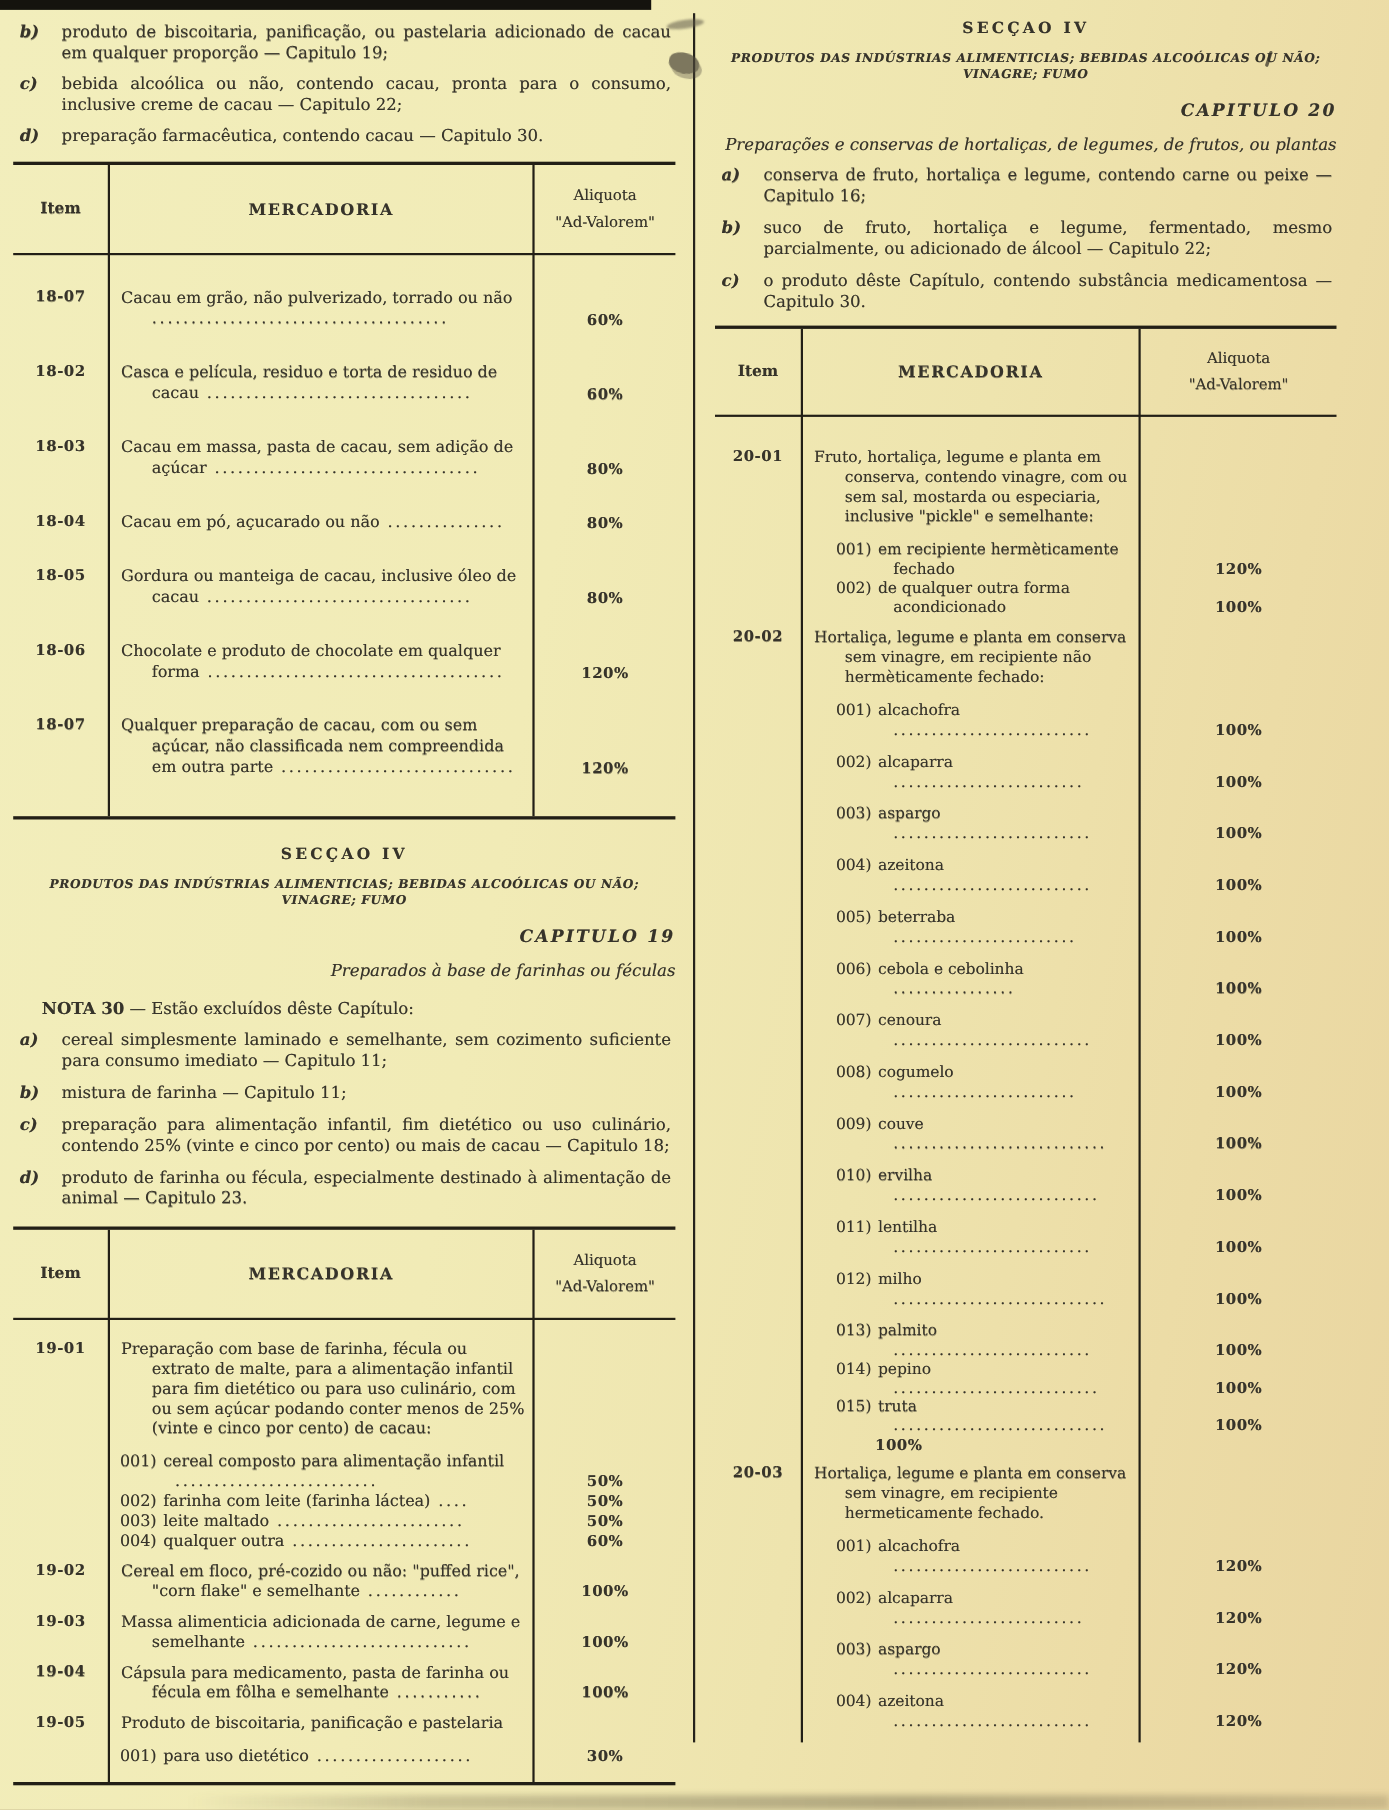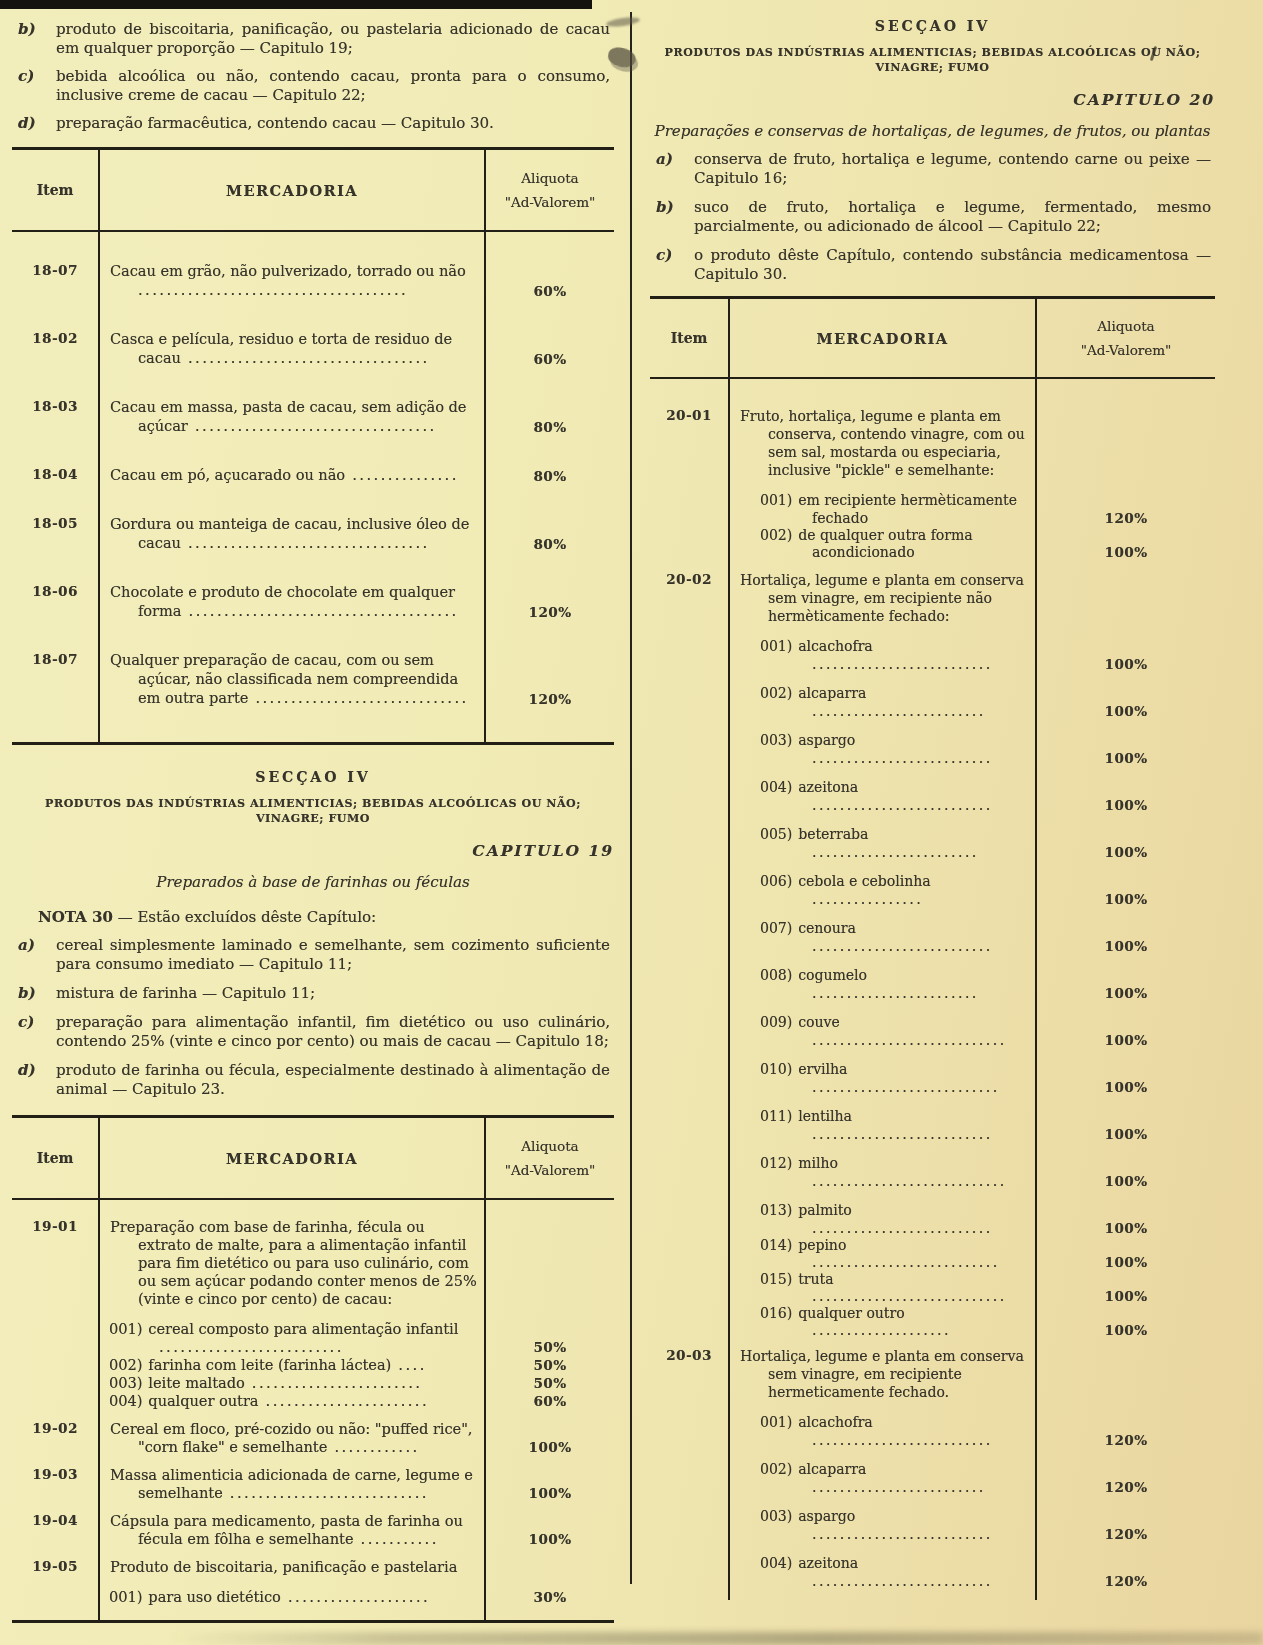--- a/index.html
+++ b/index.html
@@ -35,23 +35,23 @@
   .colL{left:12px;top:20px;width:602px;}
   .colR{left:650px;top:16px;width:565px;}
   
   .nitem{display:flex;font-size:15px;line-height:19px;margin-top:10px;}
   .intro .nitem{margin-top:0;margin-bottom:9px;}
   .nlab{flex:0 0 44px;font-weight:bold;font-style:italic;padding-left:6px;}
   .ntxt{flex:1;text-align:justify;padding-right:4px;}
   
   .sec-title{margin-top:24px;font-size:14px;font-weight:bold;letter-spacing:3px;text-align:center;}
   .colR .sec-title{margin-top:2px;}
-  .sec-sub{margin-top:11px;font-size:11px;font-weight:bold;letter-spacing:.6px;text-align:center;line-height:15px;}
+  .sec-sub{margin-top:11px;font-size:11px;font-weight:bold;letter-spacing:.6px;text-align:center;line-height:15px;font-style:italic;}
   .chapter{margin-top:15px;font-style:italic;font-weight:bold;font-size:15.5px;letter-spacing:2px;text-align:right;}
-  .chapter-desc{margin-top:13px;font-style:italic;font-size:15px;text-align:center;}
+  .chapter-desc{margin-top:13px;font-style:italic;font-size:15px;text-align:right;}
   .nota{margin-top:17px;font-size:15px;padding-left:26px;}
   .nota-label{font-weight:bold;}
   .nota-items{margin-top:8px;}
   
   .table{position:relative;border-top:3px solid var(--ink2);border-bottom:3px solid var(--ink2);margin-top:14px;}
   .t19{margin-top:16px;}
   .t20{margin-top:12px;border-bottom:none;}
   .vl{position:absolute;top:0;bottom:0;width:2px;background:var(--ink2);}
   .t18 .vl.v1,.t19 .vl.v1{left:86px;}
   .t18 .vl.v2,.t19 .vl.v2{right:128px;}
@@ -430,21 +430,20 @@
                 <div class="cd"><span class="scode">014)</span><span class="dtext">pepino</span><span class="dots"> ...........................</span></div>
                 <div class="cr">100%</div>
               </div>
               <div class="line sline tight">
                 <div class="ci"></div>
                 <div class="cd"><span class="scode">015)</span><span class="dtext">truta</span><span class="dots"> ............................</span></div>
                 <div class="cr">100%</div>
               </div>
               <div class="line sline tight">
                 <div class="ci"></div>
-                <div class="cd"><span class="scode">016)</span><span class="dtext">qualquer outro</span><span class="dots"> ....................</span></div>
                 <div class="cr">100%</div>
               </div>
             </div>
           </div>
           <div class="trow" style="margin-top: 8px;">
             <div class="line main-line">
               <div class="ci">20-03</div>
               <div class="cd"><span class="dtext">Hortaliça, legume e planta em conserva sem vinagre, em recipiente hermeticamente fechado.</span></div>
               <div class="cr"></div>
             </div>

